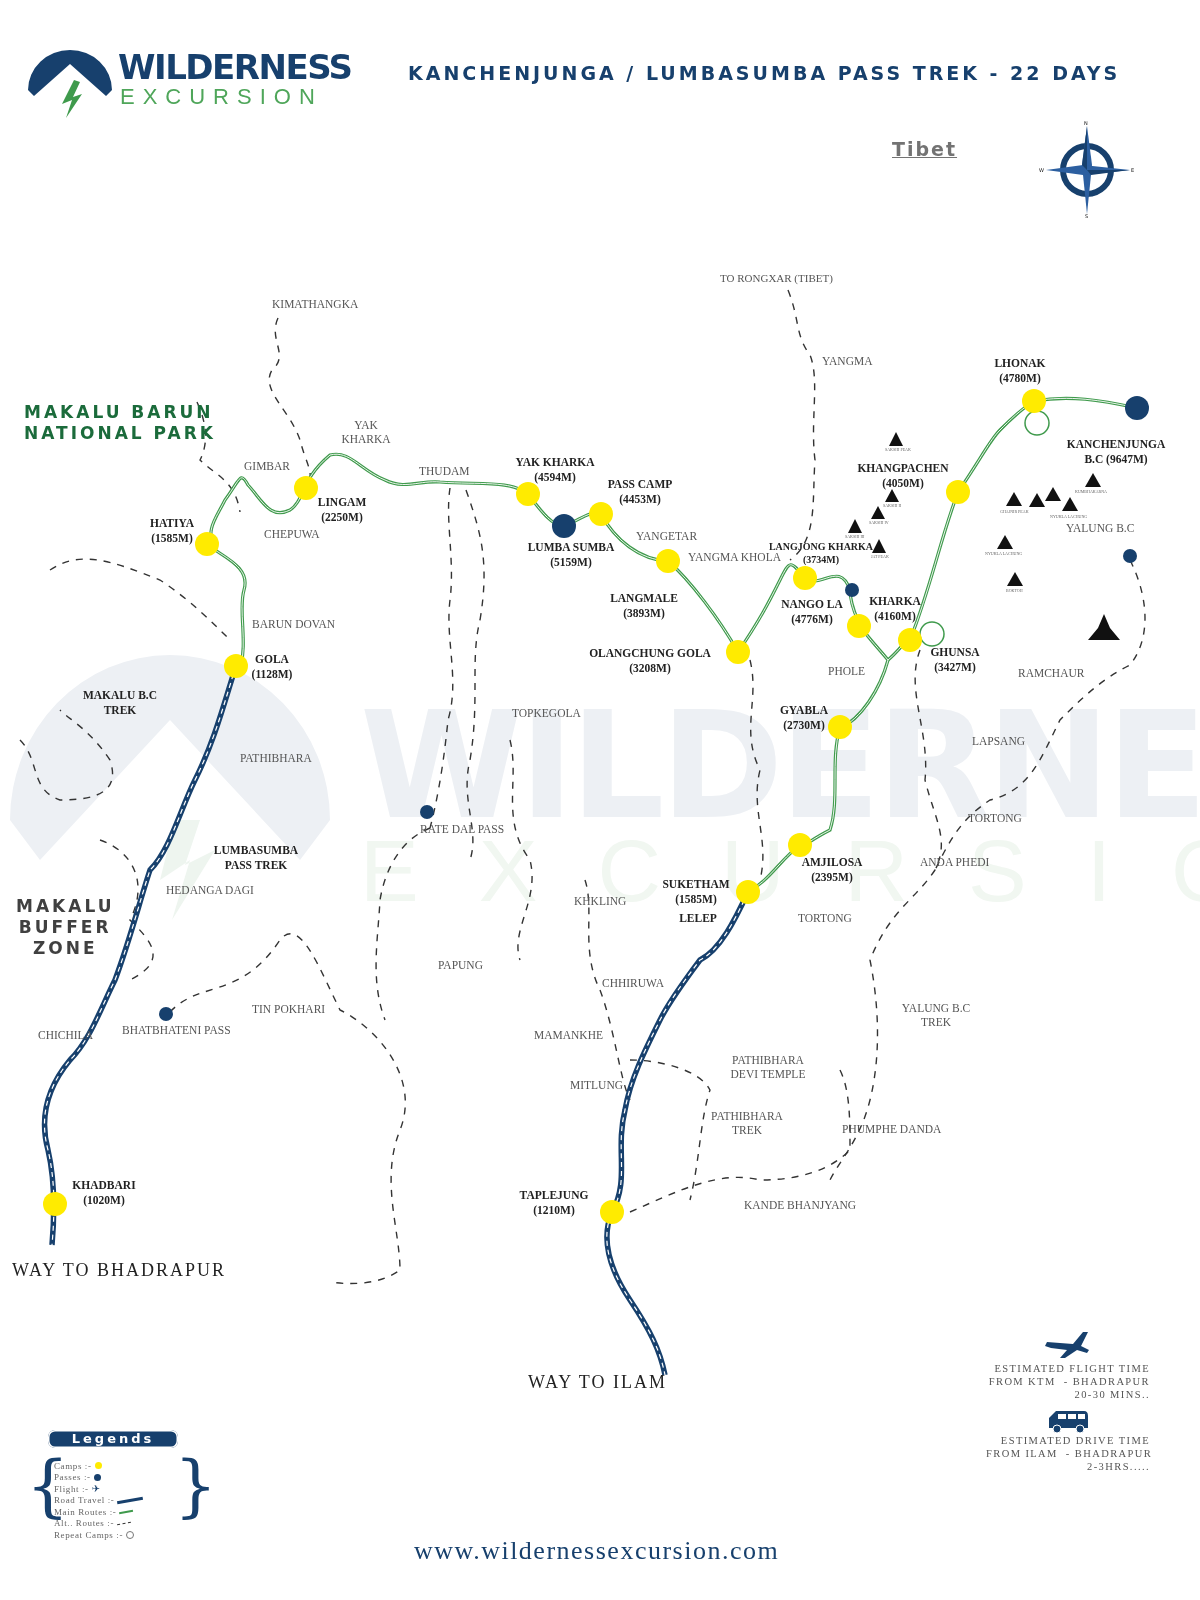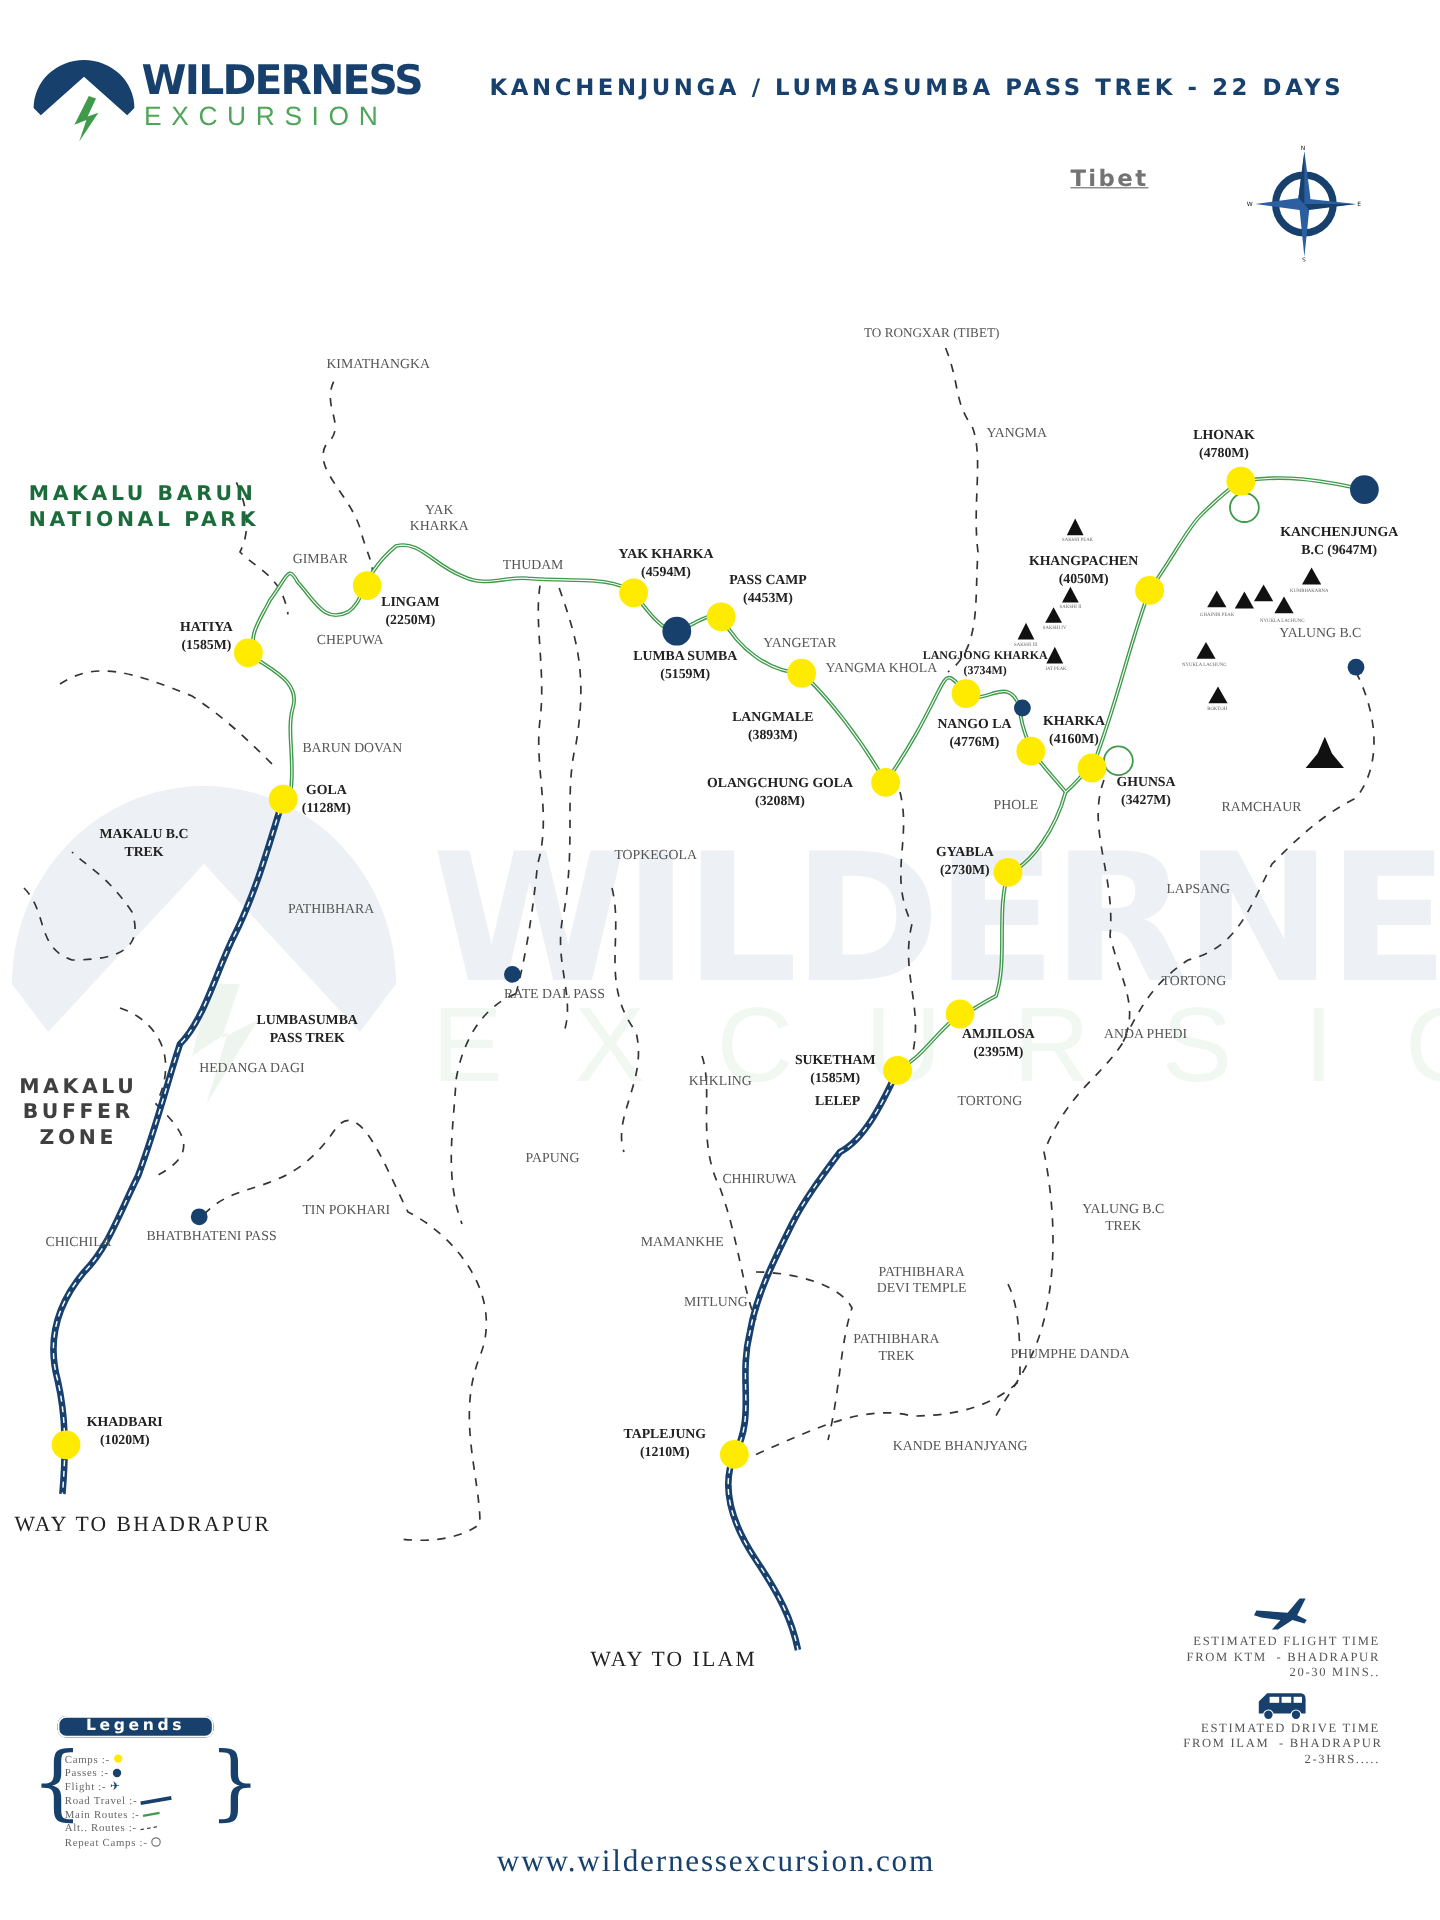--- a/index.html
+++ b/index.html
@@ -247,21 +247,21 @@
 <div class="abs peaklbl" style="left:869px;top:520px;">SAKSHI IV</div>
 <div class="abs peaklbl" style="left:845px;top:534px;">SAKSHI III</div>
 <div class="abs peaklbl" style="left:871px;top:554px;">JAT PEAK</div>
 <div class="abs peaklbl" style="left:1000px;top:509px;">GHAJNIR PEAK</div>
 <div class="abs peaklbl" style="left:1050px;top:514px;">NYUKLA LACHUNG</div>
 <div class="abs peaklbl" style="left:1075px;top:489px;">KUMBHAKARNA</div>
 <div class="abs peaklbl" style="left:985px;top:551px;">NYUKLA LACHUNG</div>
 <div class="abs peaklbl" style="left:1006px;top:588px;">BOKTOH</div>
 
 <div class="abs big" style="left:12px;top:1260px;">WAY TO BHADRAPUR</div>
-<div class="abs big" style="left:492px;top:1372px;font-family:Liberation Serif, serif;">WAY TO ILAM</div>
+<div class="abs big" style="left:528px;top:1372px;font-family:Liberation Serif, serif;">WAY TO ILAM</div>
 
 <div class="abs" style="left:986px;top:1328px;width:164px;">
   <svg width="50" height="34" style="display:block;margin:0 auto;">
     <path d="M4,14 L30,16 L40,4 L45,4 L38,18 L46,22 L44,25 L34,22 L22,30 L17,30 L24,22 L8,20 L2,18 Z" fill="#17406d"></path>
   </svg>
   <div class="info">ESTIMATED FLIGHT TIME
 FROM KTM  - BHADRAPUR
 20-30 MINS..</div>
 </div>
 <div class="abs" style="left:986px;top:1408px;width:164px;">

